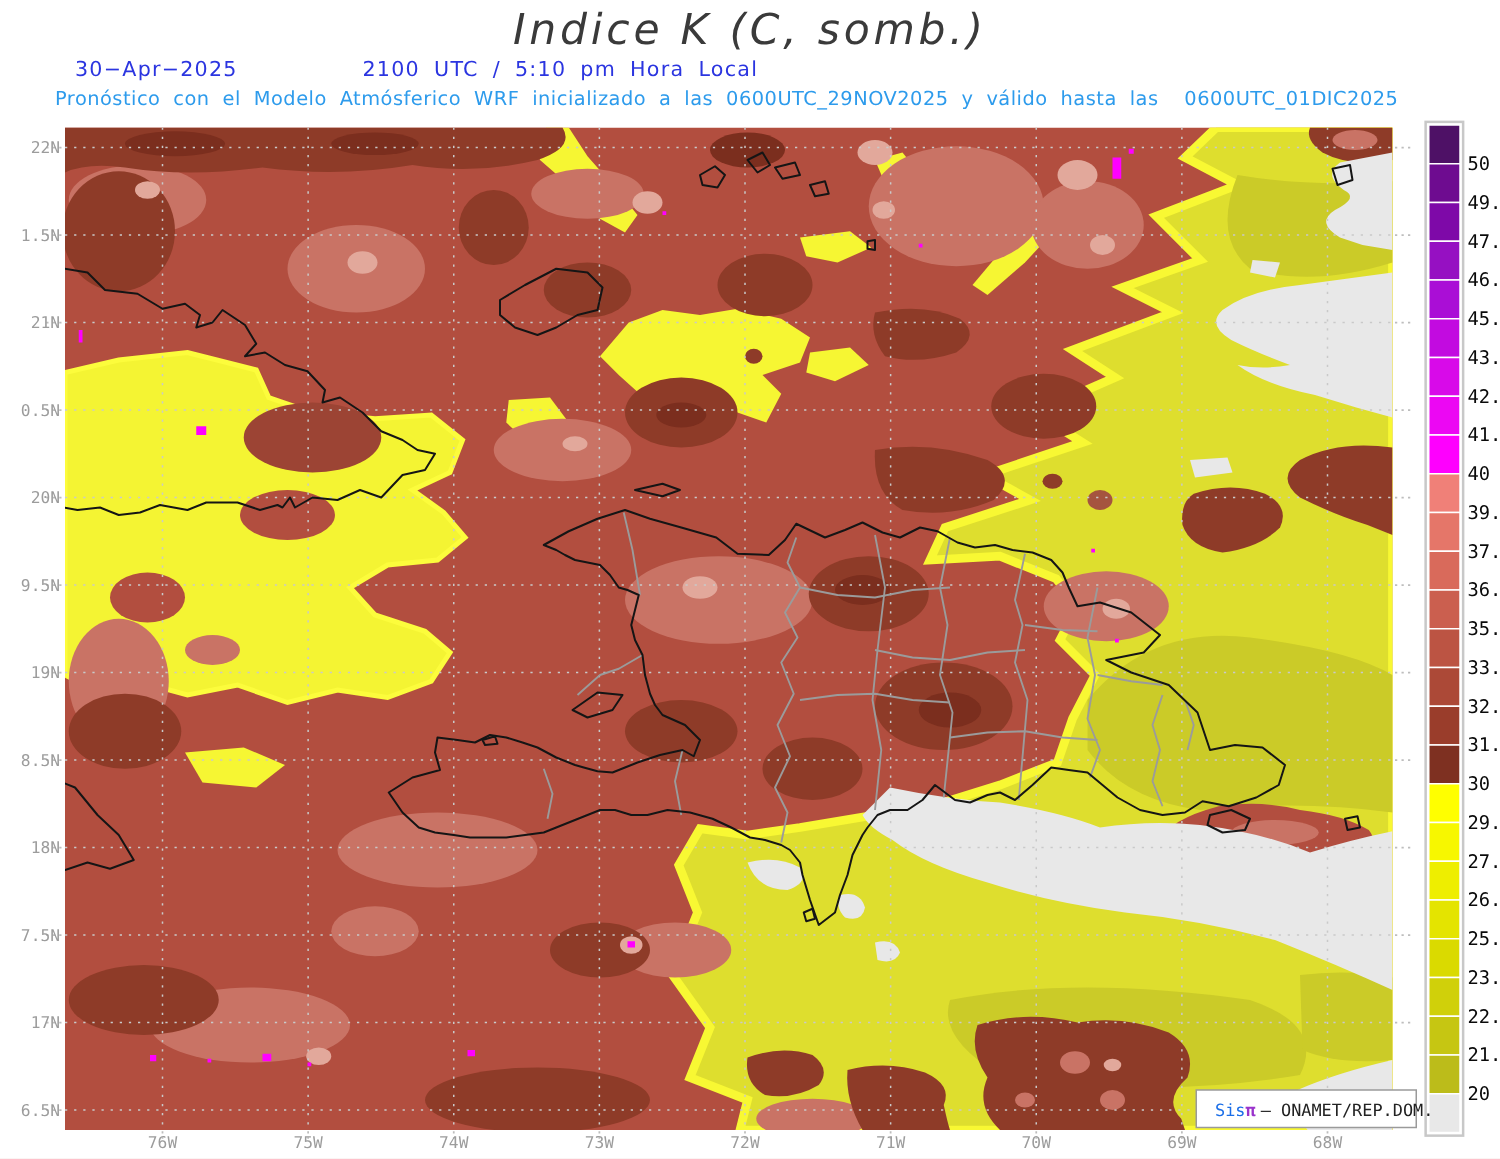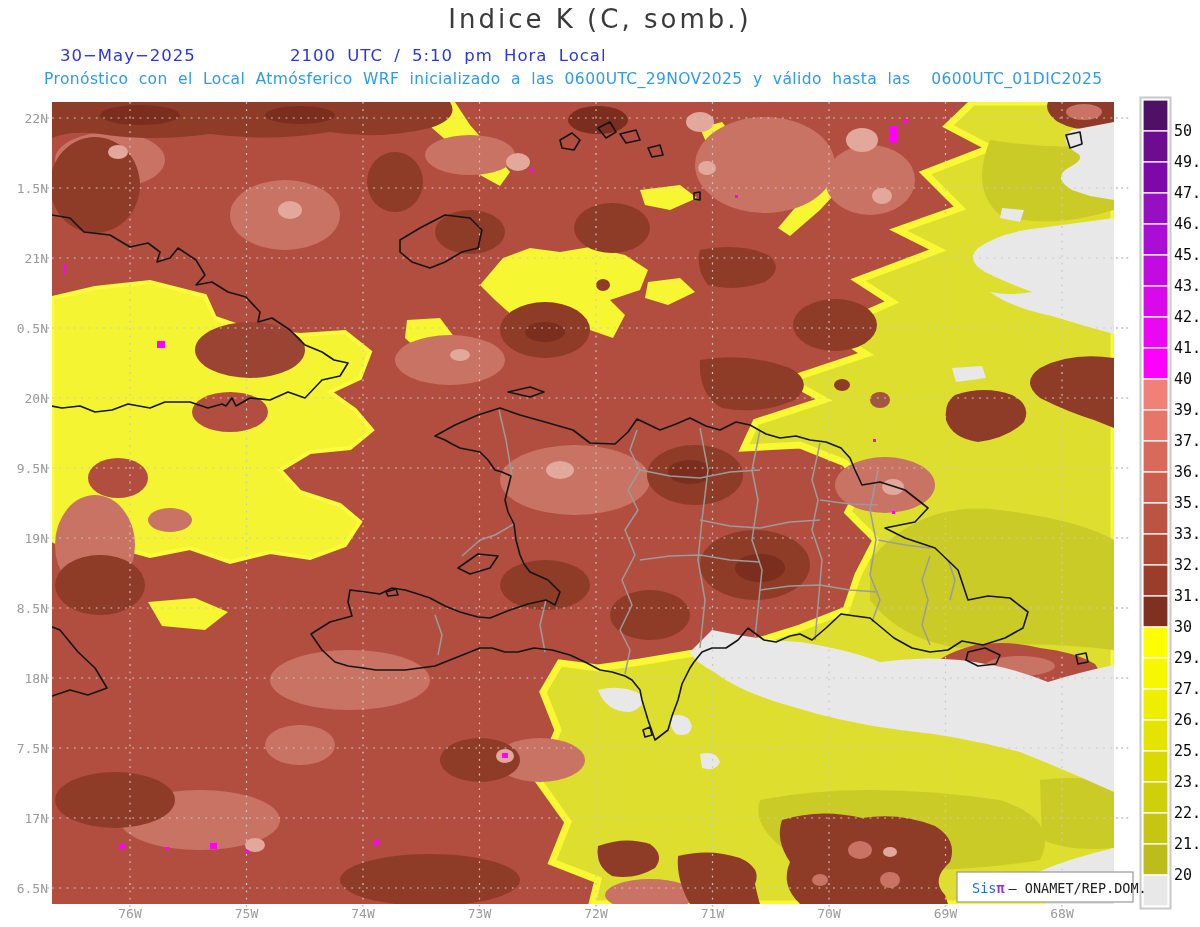--- a/index.html
+++ b/index.html
@@ -1,41 +1,41 @@
 <!DOCTYPE html>
 <html><head>
 <meta charset="utf-8">
 <style>
   html,body{margin:0;padding:0;background:#ffffff;}
   body{width:1200px;height:927px;position:relative;font-family:"DejaVu Sans",sans-serif;overflow:hidden;}
-  .hdr-title{position:absolute;left:0;top:4px;width:1200px;text-align:center;font-size:26px;
-             letter-spacing:3px;color:#3a3a3a;font-family:"DejaVu Sans",sans-serif;}
+  .hdr-title{position:absolute;left:0;top:4px;width:1200px;text-align:center;font-size:34px;
+             letter-spacing:3px;color:#3a3a3a;font-family:"DejaVu Sans",sans-serif;font-style:italic;}
   .hdr-line2{position:absolute;top:46px;left:0;width:1200px;font-size:16.5px;color:#2b35e0;
              letter-spacing:1px;word-spacing:5px;}
   .hdr-date{position:absolute;left:60px;top:0;}
   .hdr-utc{position:absolute;left:290px;top:0;}
   .hdr-line3{position:absolute;top:70px;left:44px;width:1156px;font-size:15.5px;color:#2d9bec;
              letter-spacing:0.4px;word-spacing:5px;white-space:pre;}
   svg text{font-family:"DejaVu Sans Mono","DejaVu Sans",monospace;}
   .axis-lab{fill:#9c9c9c;font-size:13px;}
   .cbar-lab{fill:#0a0a0a;font-size:15px;}
   .wm-text{font-size:13.5px;font-family:"DejaVu Sans Mono",monospace;}
 </style>
 </head>
 <body>
 
 
 
 
 <div class="hdr-title">Indice K (C, somb.)</div>
 <div class="hdr-line2">
-  <span class="hdr-date">30−May−2025</span>
+  <span class="hdr-date">30−Apr−2025</span>
   <span class="hdr-utc">2100 UTC / 5:10 pm Hora Local</span>
 </div>
-<div class="hdr-line3">Pronóstico con el Local Atmósferico WRF inicializado a las 0600UTC_29NOV2025 y válido hasta las  0600UTC_01DIC2025</div>
+<div class="hdr-line3">Pronóstico con el Modelo Atmósferico WRF inicializado a las 0600UTC_29NOV2025 y válido hasta las  0600UTC_01DIC2025</div>
 
 
 <svg id="map-svg" width="1200" height="927" viewBox="0 0 1200 927">
   <defs>
     <clipPath id="mapclip">
         <rect x="52" y="102" width="1062" height="802"></rect>
       </clipPath>
   </defs>
 
   <g clip-path="url(#mapclip)">

